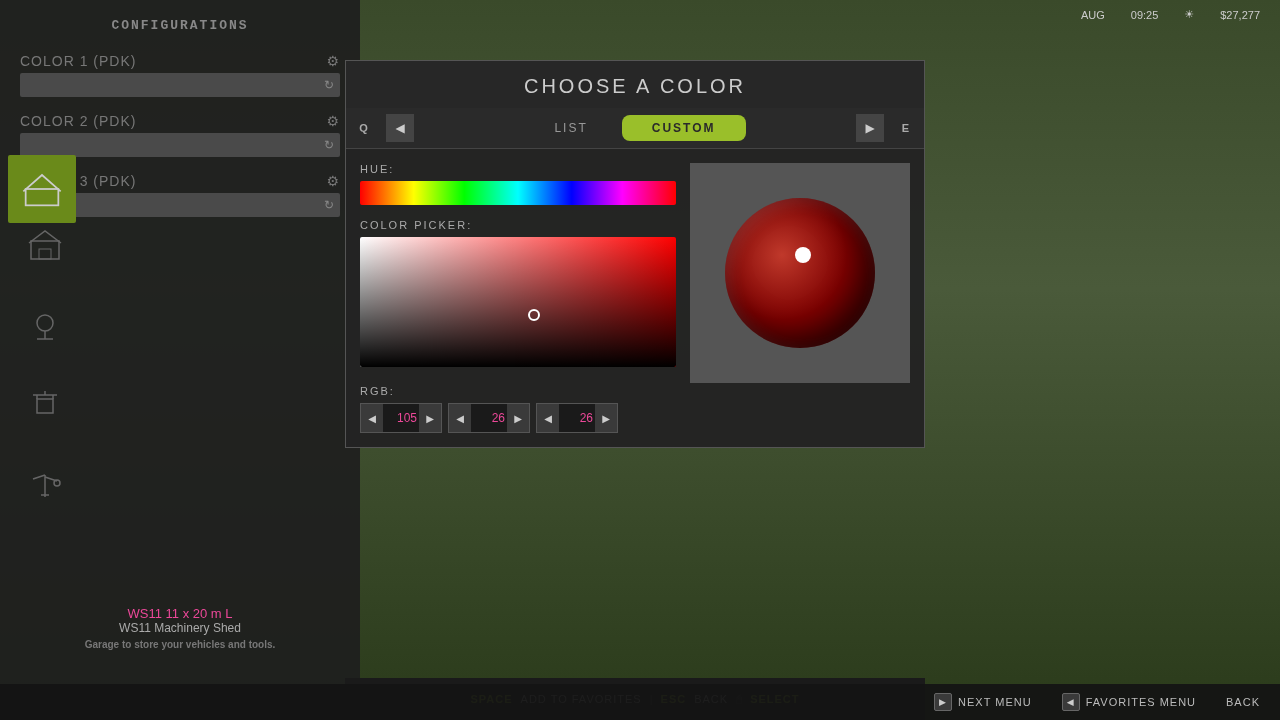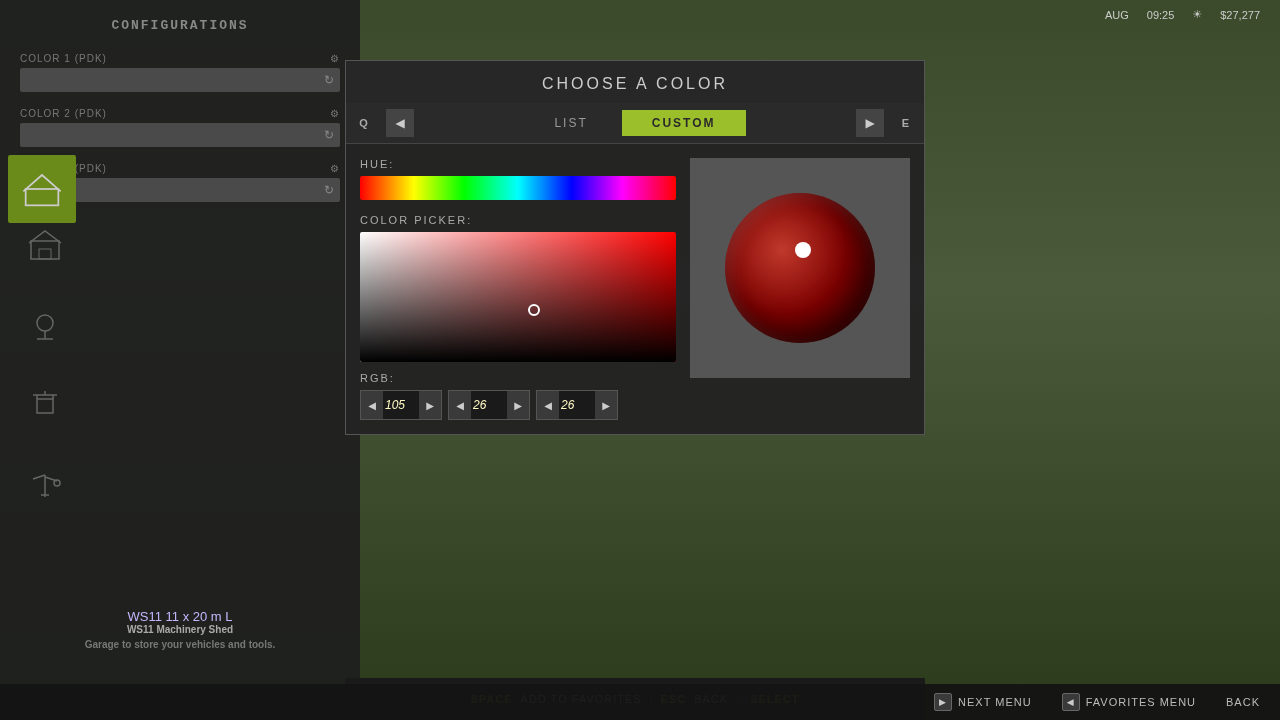--- a/index.html
+++ b/index.html
@@ -40,21 +40,21 @@
       font-family: Liberation Mono, monospace;
     }
 
     .color-slot {
       padding: 6px 20px;
       margin-bottom: 4px;
     }
 
     .color-slot-label {
       color: #777;
-      font-size: 10px;
+      font-size: 14px;
       letter-spacing: 1px;
       margin-bottom: 4px;
       display: flex;
       justify-content: space-between;
     }
 
     .color-slot-bar {
       height: 24px;
       background: #4a4a4a;
       border-radius: 2px;
@@ -121,28 +121,28 @@
     .sidebar-bottom {
       position: absolute;
       bottom: 60px;
       left: 0;
       width: 360px;
       text-align: center;
       padding: 10px;
     }
 
     .sidebar-bottom-name {
-      color: #c4b5fd;
+      color: #ec4899;
       font-size: 13px;
     }
 
     .sidebar-bottom-sub {
       color: #aaa;
-      font-size: 10px;
-      font-weight: bold;
+      font-size: 12px;
+      font-weight: normal;
     }
 
     .sidebar-bottom-desc {
       color: #777;
       font-size: 10px;
       margin-top: 4px;
       font-weight: bold;
     }
 
     
@@ -151,21 +151,21 @@
       top: 60px;
       left: 345px;
       width: 580px;
       background: rgba(35, 35, 35, 0.97);
       border: 1px solid #555;
     }
 
     .dialog-title {
       text-align: center;
       color: #ccc;
-      font-size: 16px;
+      font-size: 20px;
       letter-spacing: 3px;
       padding: 14px 0 10px;
       background: rgba(40, 40, 40, 0.95);
     }
 
     
     .tabs-bar {
       display: flex;
       align-items: center;
       background: #2a2a2a;
@@ -204,20 +204,21 @@
       font-size: 12px;
       letter-spacing: 2px;
       cursor: pointer;
       position: relative;
     }
 
     .tab-item.active {
       color: #2a2a2a;
       background: #9abf2a;
       font-weight: bold;
+      border-radius: 8px;
     }
 
     .tab-nav-btn {
       width: 28px;
       height: 28px;
       background: #444;
       color: #ccc;
       display: flex;
       align-items: center;
       justify-content: center;
@@ -302,21 +303,21 @@
       border-radius: 50%;
       border: 2px solid white;
       transform: translate(-50%, -50%);
       pointer-events: none;
       left: 55%;
       top: 60%;
     }
 
     
     .rgb-section {
-      margin-top: 10px;
+      margin-top: 18px;
     }
 
     .rgb-controls {
       display: flex;
       gap: 6px;
       align-items: center;
     }
 
     .rgb-input-group {
       display: flex;
@@ -333,26 +334,25 @@
       border: none;
       cursor: pointer;
       display: flex;
       align-items: center;
       justify-content: center;
       font-size: 10px;
     }
 
     .rgb-value {
       width: 36px;
-      text-align: left;
-      color: #fef9c3;
+      text-align: right;
+      color: #ec4899;
       font-size: 12px;
       background: transparent;
       padding: 4px 2px;
-      font-style: italic;
     }
 
     
     .sphere-preview {
       width: 220px;
       height: 220px;
       background: #555;
       display: flex;
       align-items: center;
       justify-content: center;
@@ -447,21 +447,21 @@
       font-size: 9px;
       color: #ccc;
     }
 
     
     .hud-top {
       position: absolute;
       top: 8px;
       right: 20px;
       display: flex;
-      gap: 18px;
+      gap: 26px;
       color: #ccc;
       font-size: 11px;
     }
 
     .hud-item {
       display: flex;
       align-items: center;
       gap: 4px;
     }
   </style>

